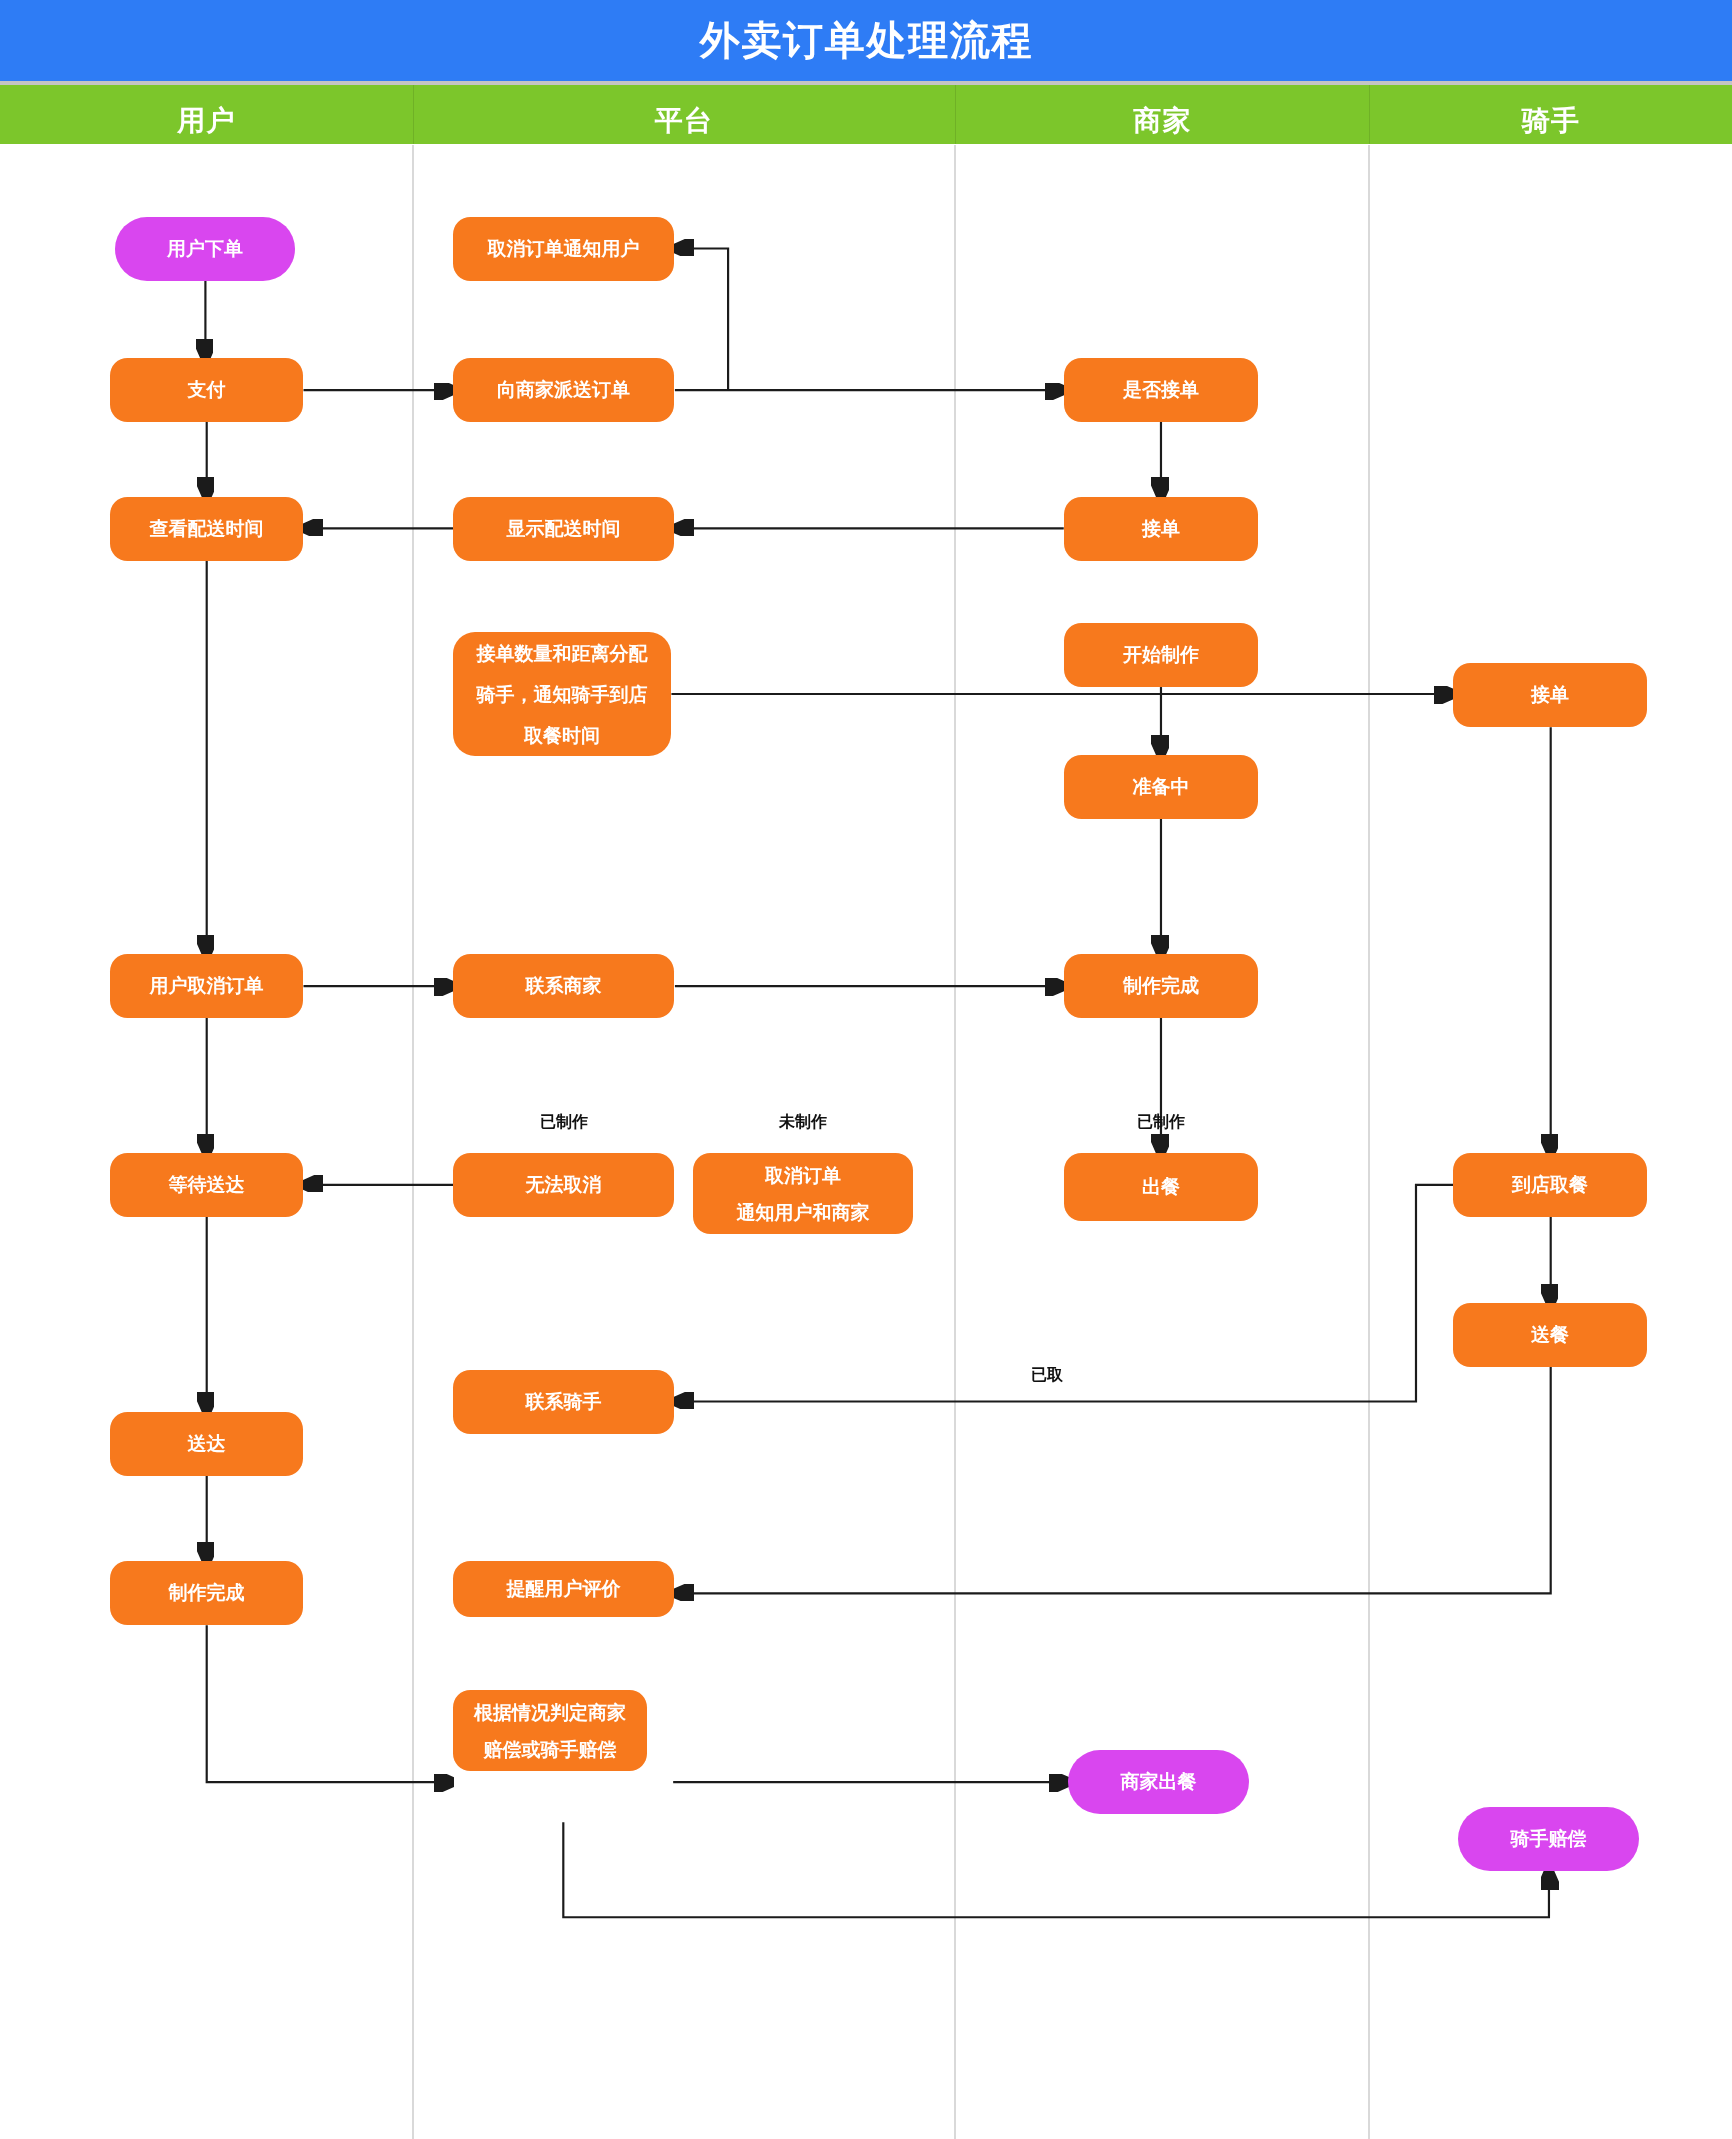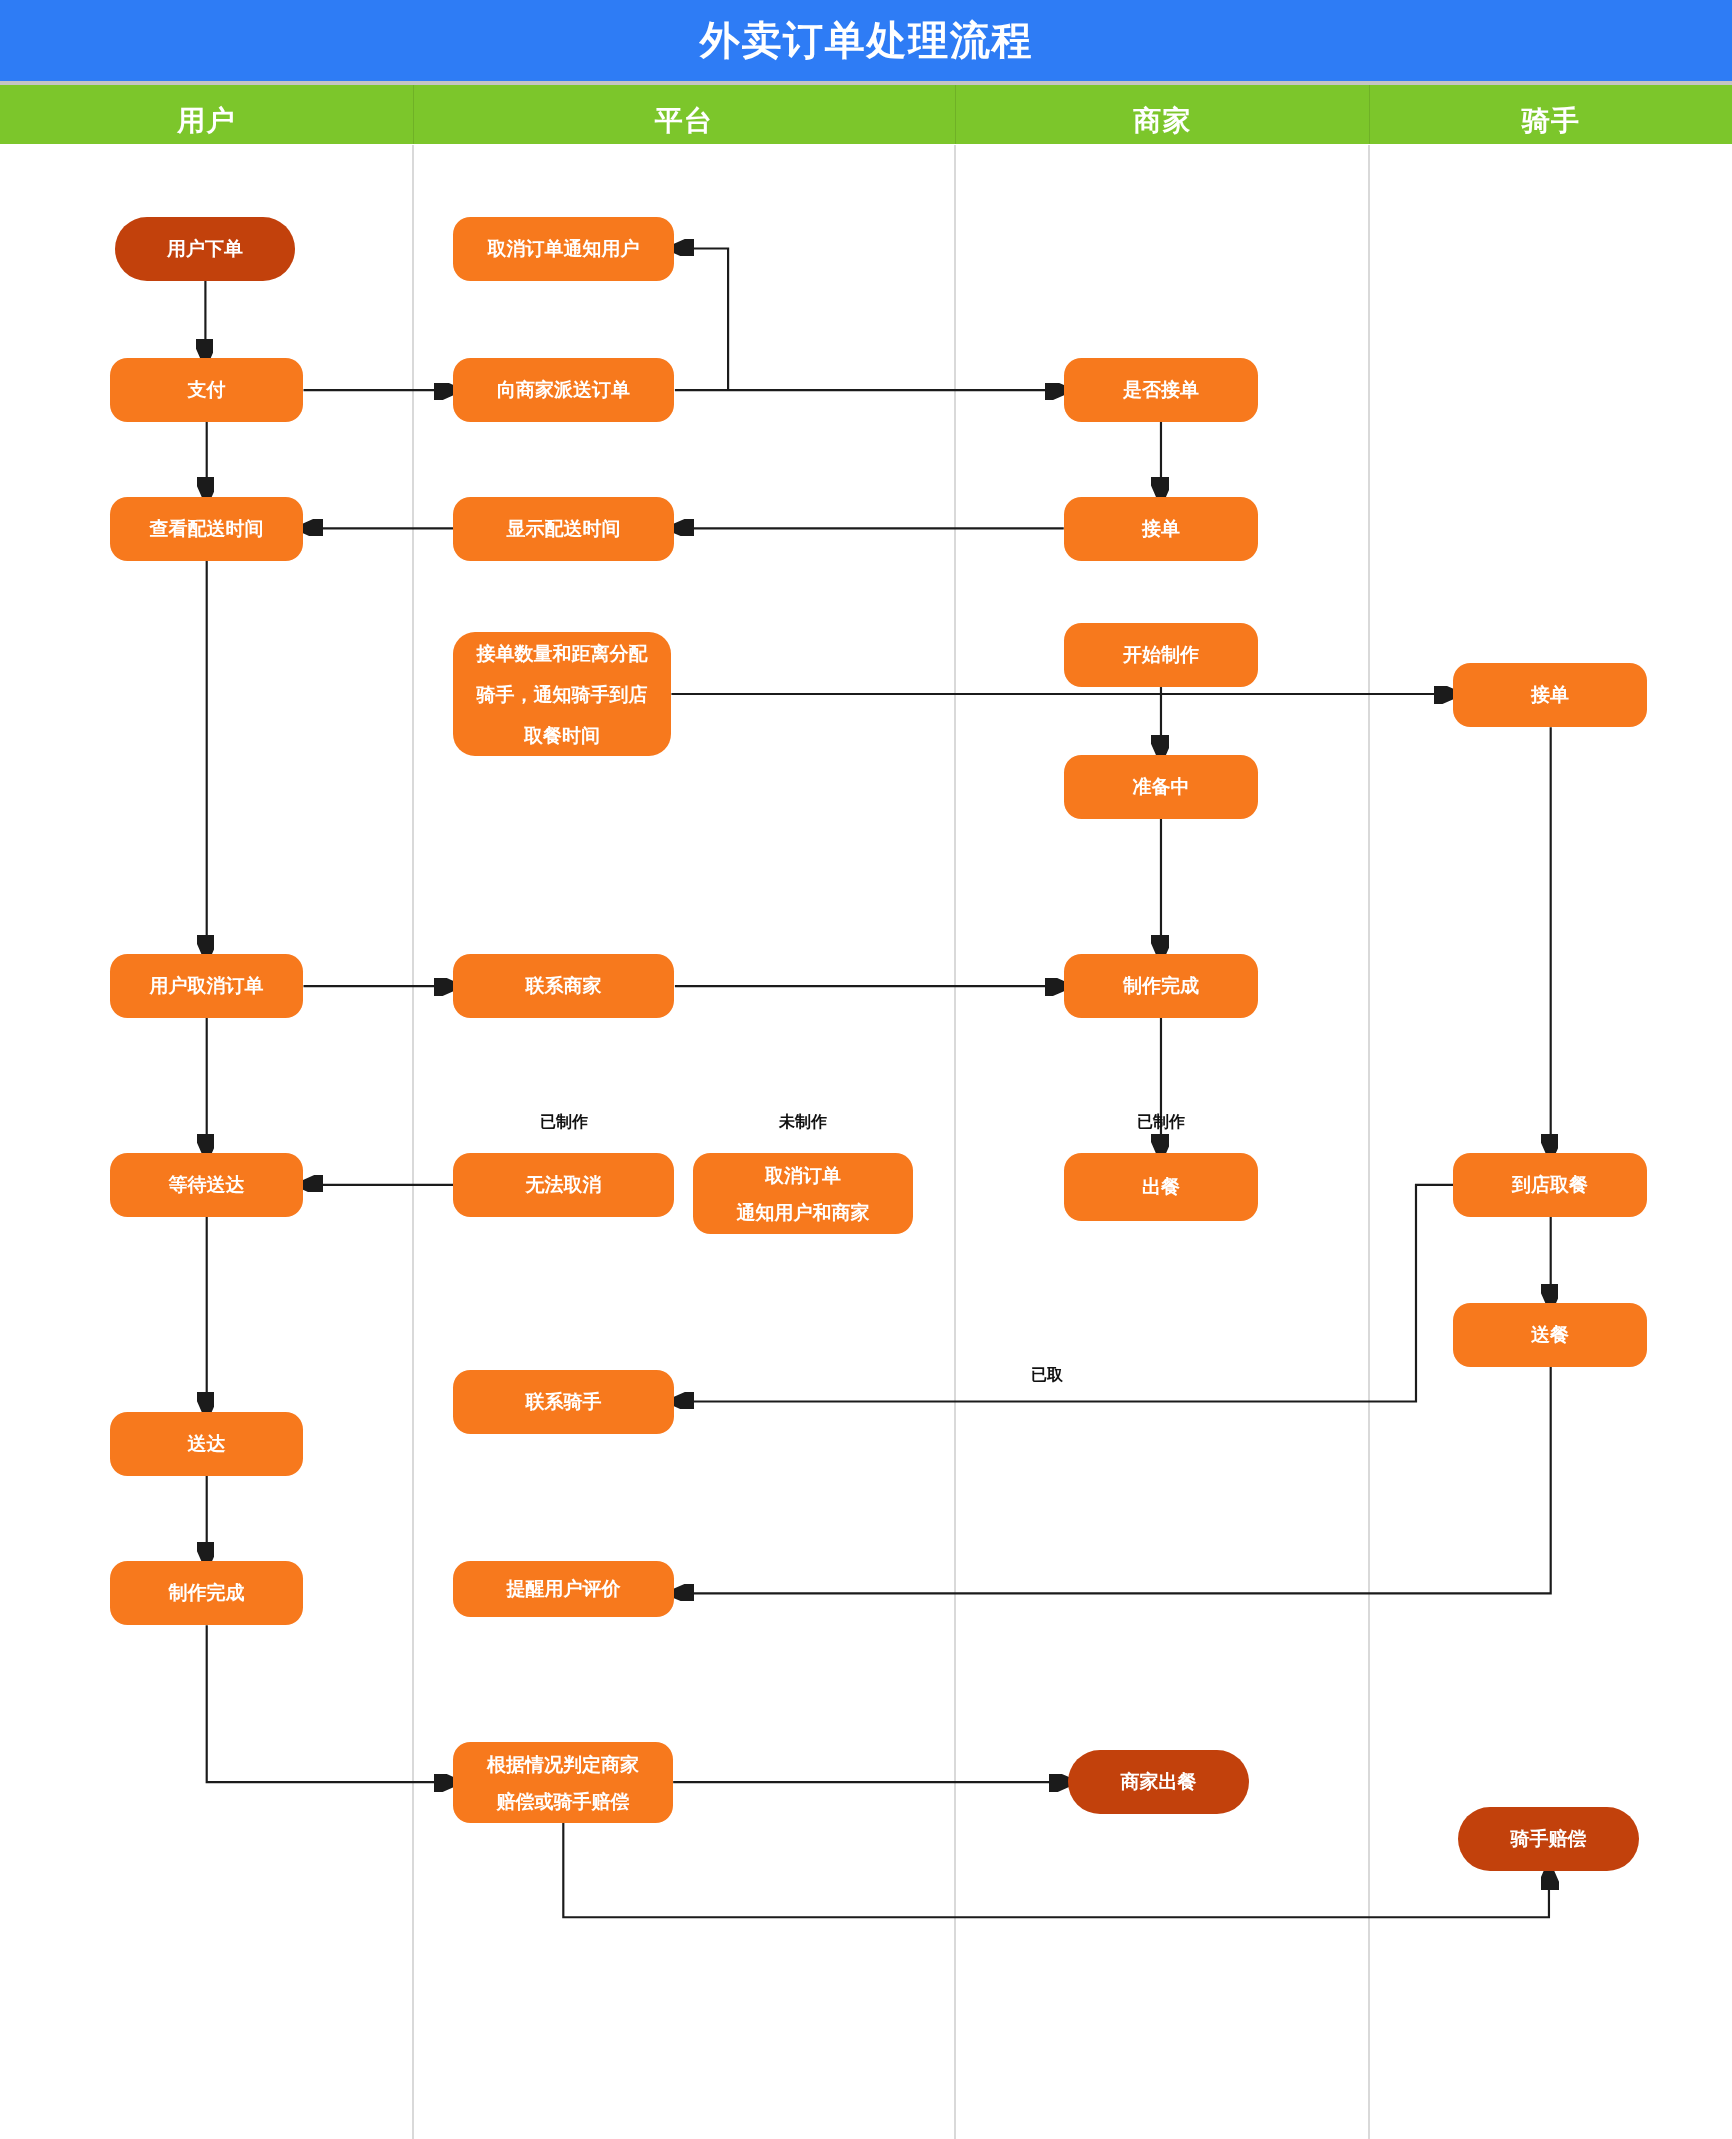--- a/index.html
+++ b/index.html
@@ -24,21 +24,21 @@
   
   svg.edges{position:absolute;left:0;top:0;}
   svg.edges path{fill:none;stroke:#1b1b1b;stroke-width:5px;}
   
   .node{
     position:absolute;display:flex;align-items:center;justify-content:center;
     color:#fff;font-size:19px;font-weight:700;text-align:center;
     white-space:pre-line;line-height:1.7;
   }
   .process{background:#f7791d;border-radius:17.4px;align-items:center;}
-  .terminal{background:#c2410c;border-radius:32px;}
+  .terminal{background:#d946ef;border-radius:32px;}
   .node .lbl{display:block;width:100%;}
   .big .lbl{line-height:41px;}
   .two .lbl{line-height:37px;}
   
   .edge-label{
     position:absolute;color:#111;font-size:16px;font-weight:700;text-align:center;width:174px;
   }
 </style>
 </head>
 <body>
@@ -109,21 +109,21 @@
   <div class="node process" style="left:453px;top:497px;width:221px;height:64px"><span class="lbl">显示配送时间</span></div>
   <div class="node process big" style="left:453px;top:632px;width:218px;height:124px;border-radius:22px"><span class="lbl">接单数量和距离分配
 骑手，通知骑手到店
 取餐时间</span></div>
   <div class="node process" style="left:453px;top:954px;width:221px;height:64px"><span class="lbl">联系商家</span></div>
   <div class="node process" style="left:453px;top:1153px;width:221px;height:64px"><span class="lbl">无法取消</span></div>
   <div class="node process two" style="left:693px;top:1153px;width:220px;height:81px"><span class="lbl">取消订单
 通知用户和商家</span></div>
   <div class="node process" style="left:453px;top:1370px;width:221px;height:64px"><span class="lbl">联系骑手</span></div>
   <div class="node process" style="left:453px;top:1561px;width:221px;height:56px"><span class="lbl">提醒用户评价</span></div>
-  <div class="node process two" style="left:453px;top:1742px;width:220px;height:81px"><span class="lbl">根据情况判定商家
+  <div class="node process two" style="left:453px;top:1690px;width:194px;height:81px"><span class="lbl">根据情况判定商家
 赔偿或骑手赔偿</span></div>
 
   <div class="node process" style="left:1064px;top:358px;width:194px;height:64px"><span class="lbl">是否接单</span></div>
   <div class="node process" style="left:1064px;top:497px;width:194px;height:64px"><span class="lbl">接单</span></div>
   <div class="node process" style="left:1064px;top:623px;width:194px;height:64px"><span class="lbl">开始制作</span></div>
   <div class="node process" style="left:1064px;top:755px;width:194px;height:64px"><span class="lbl">准备中</span></div>
   <div class="node process" style="left:1064px;top:954px;width:194px;height:64px"><span class="lbl">制作完成</span></div>
   <div class="node process" style="left:1064px;top:1153px;width:194px;height:68px"><span class="lbl">出餐</span></div>
   <div class="node terminal" style="left:1068px;top:1750px;width:181px;height:64px"><span class="lbl">商家出餐</span></div>
 

